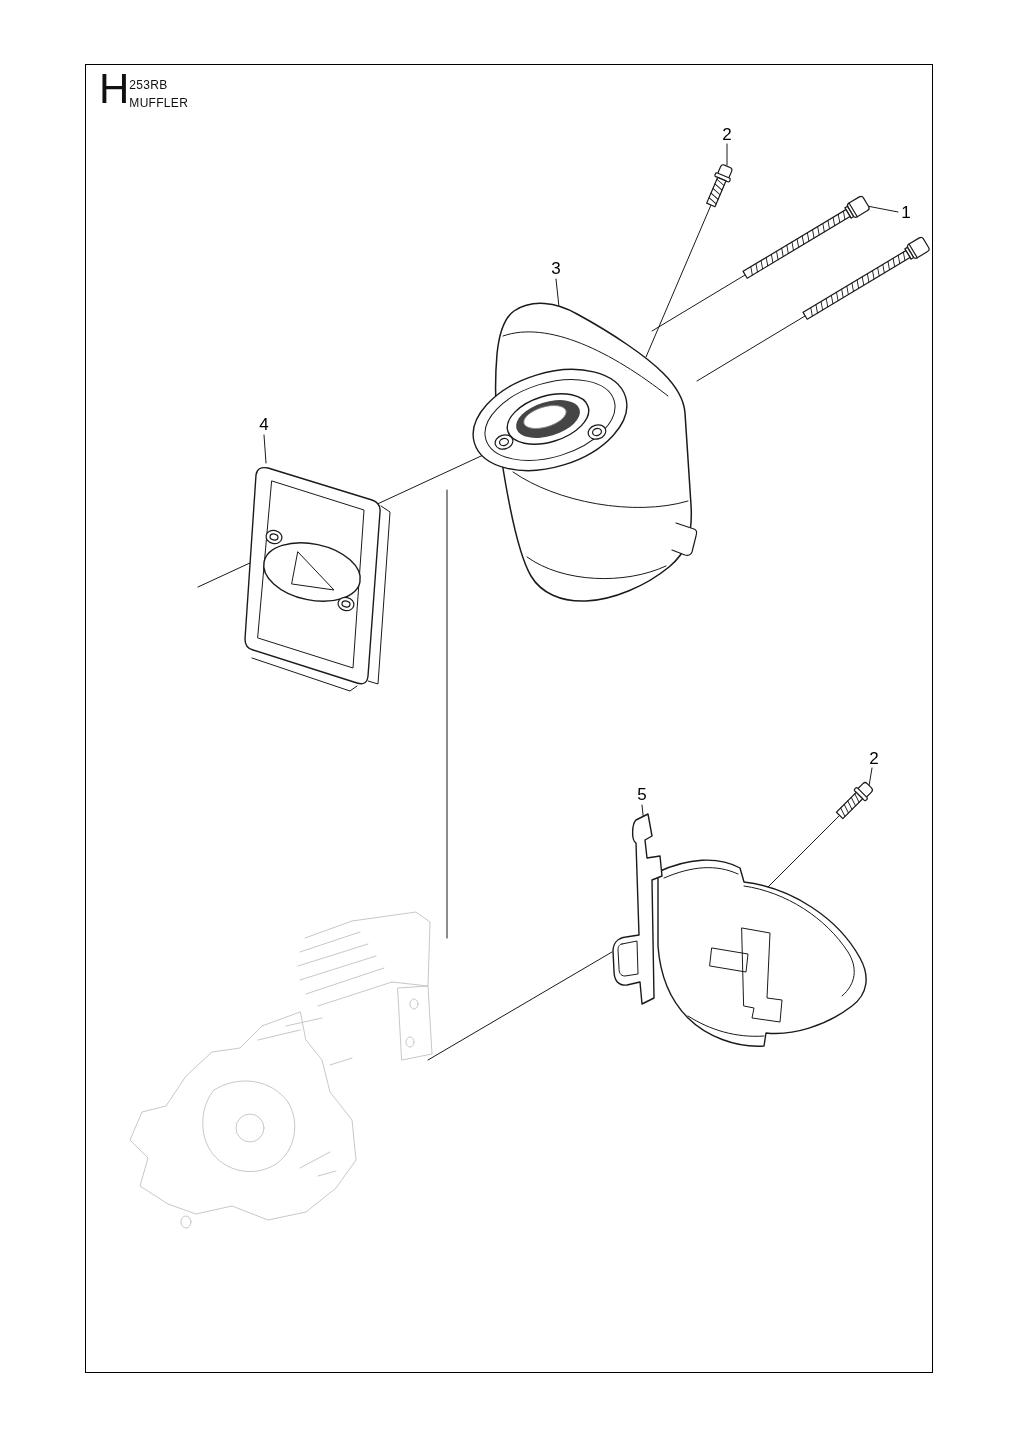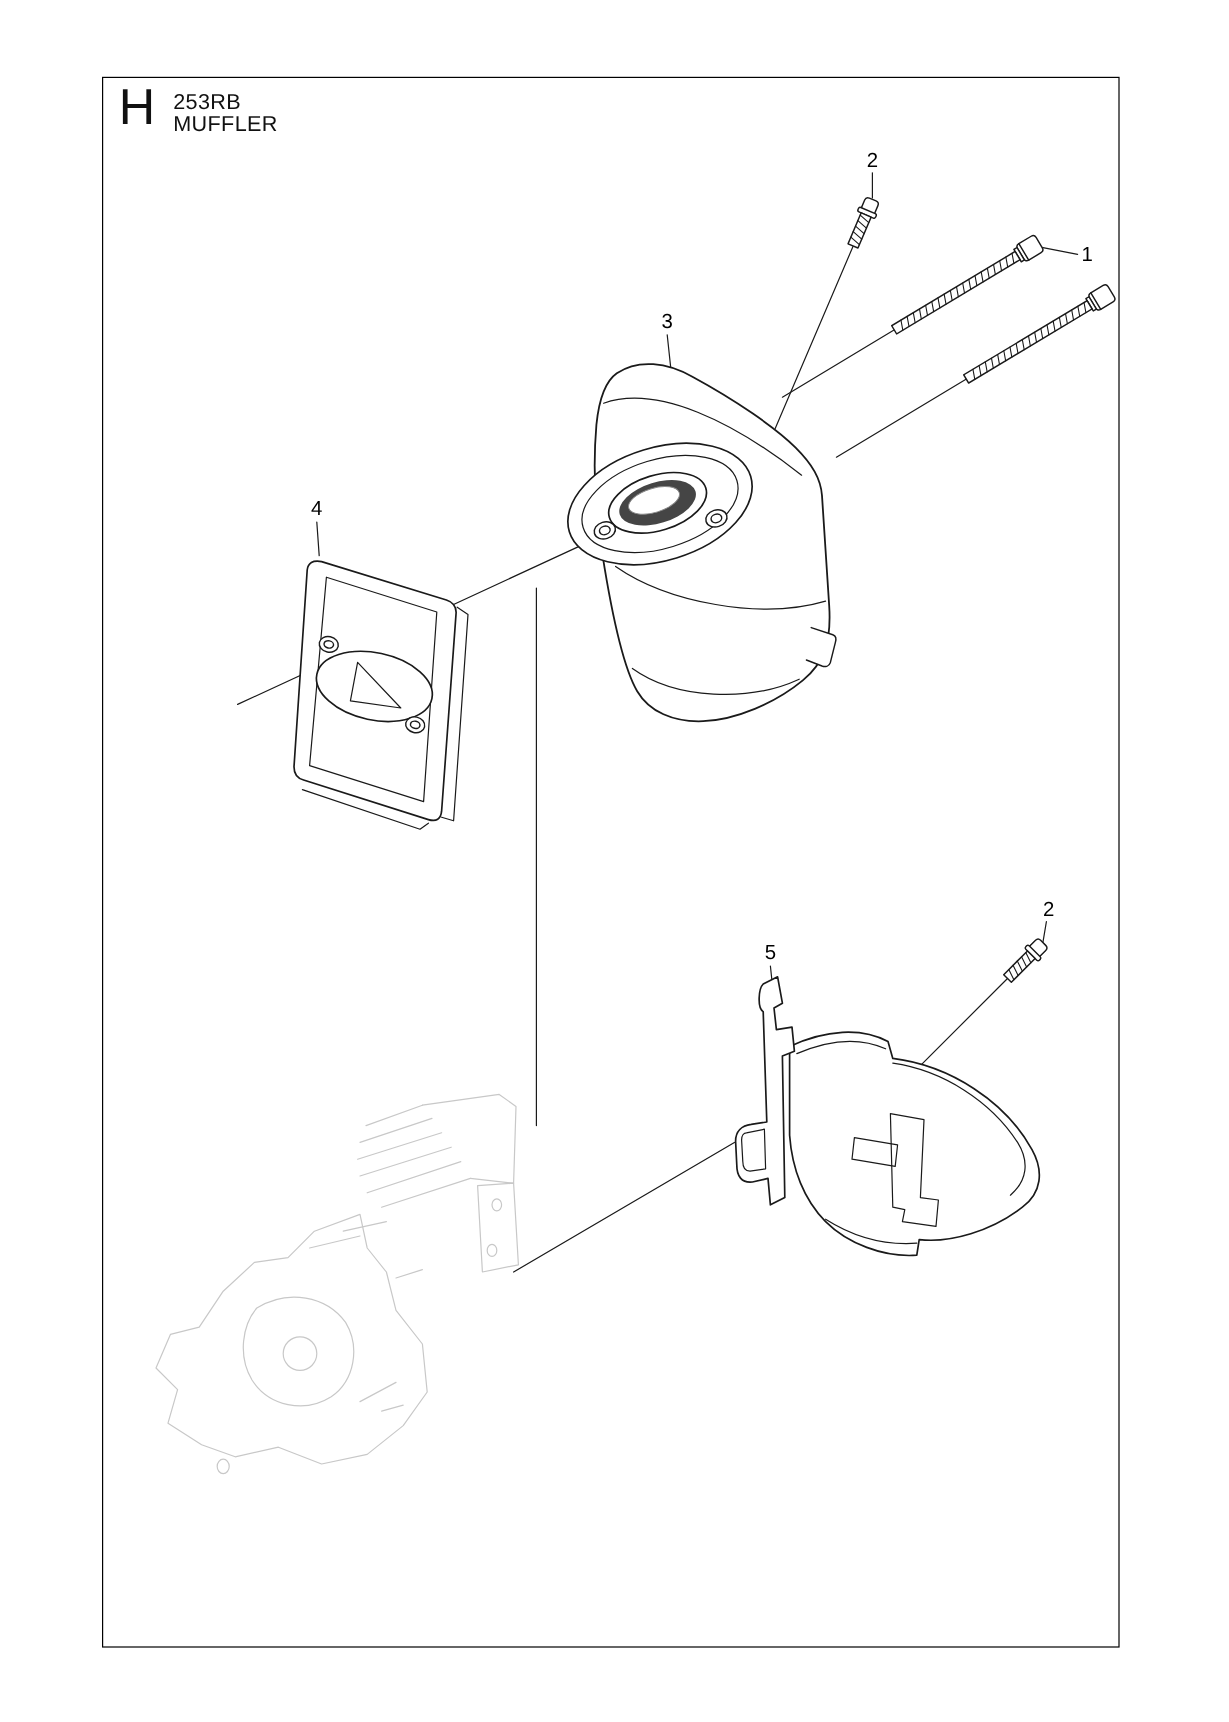--- a/index.html
+++ b/index.html
@@ -6,21 +6,21 @@
   .page{
     position:relative;width:1024px;height:1435px;background:#ffffff;
     font-family:"Liberation Sans",sans-serif;color:#111;overflow:hidden;
   }
   .frame{
     position:absolute;left:85px;top:64px;width:848px;height:1309px;
     border:1.6px solid #000;box-sizing:border-box;
   }
   .header{position:absolute;left:99px;top:69px;display:flex;align-items:flex-start;}
   .section-letter{font-size:42px;line-height:40px;font-weight:400;}
-  .title-block{margin-left:15px;padding-top:7px;font-size:18px;line-height:18px;letter-spacing:.3px;}
+  .title-block{padding-top:7px;font-size:12px;line-height:18px;letter-spacing:.3px;}
   .drawing{position:absolute;left:0;top:0;width:1024px;height:1435px;}
   .callout{
     position:absolute;transform:translate(-50%,-50%);
     font-size:17px;line-height:17px;color:#000;
   }
 </style>
 </head>
 <body>
 
 <div class="page">

